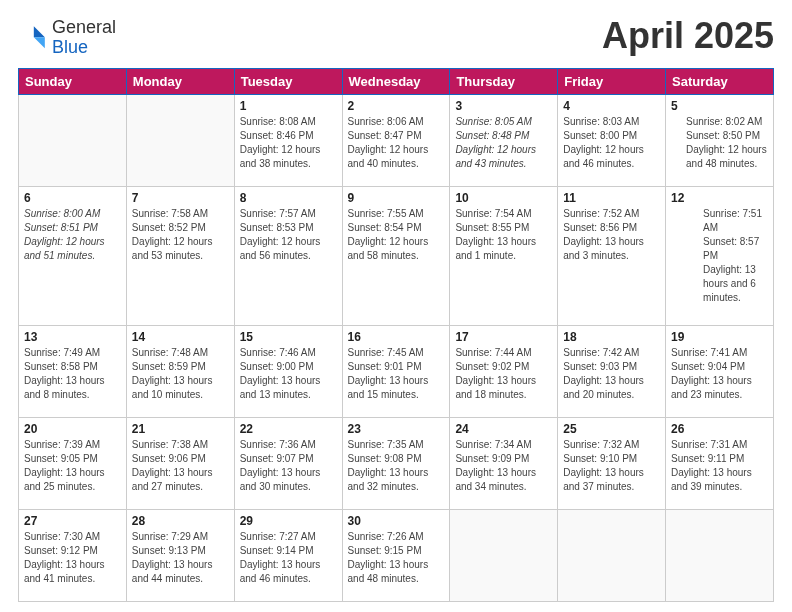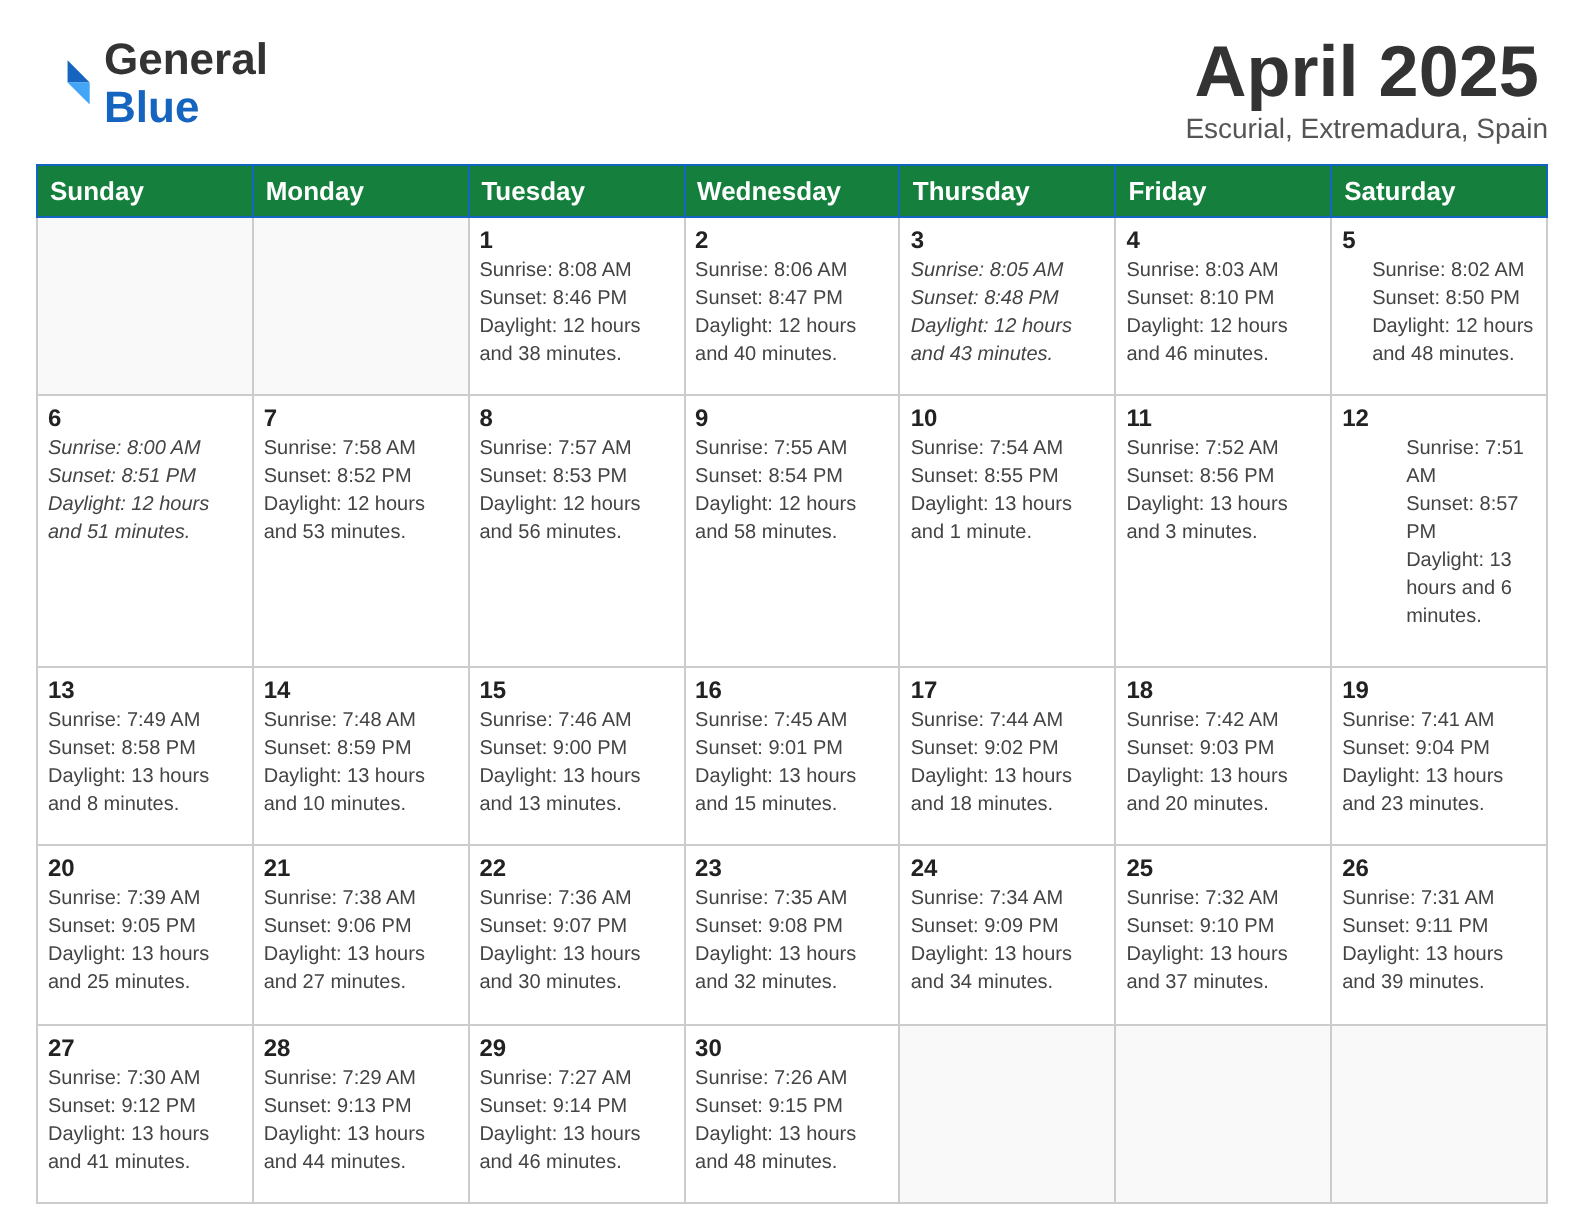--- a/index.html
+++ b/index.html
@@ -22,22 +22,22 @@
       justify-content: space-between;
       align-items: flex-start;
       margin-bottom: 10px;
     }
     .logo {
       display: flex;
       align-items: center;
       gap: 4px;
     }
     .logo-text {
-      font-size: 22px;
-      font-weight: bold;
+      font-size: 18px;
+      font-weight: normal;
       line-height: 1.1;
     }
     .logo-general { color: #333; }
     .logo-blue { color: #1565c0; }
     .logo-icon {
       width: 30px;
       height: 30px;
     }
     .title-block {
       text-align: center;
@@ -54,21 +54,21 @@
       margin-top: 2px;
     }
     .calendar {
       flex: 1;
       border: 1px solid #ccc;
       border-collapse: collapse;
       width: 100%;
       table-layout: fixed;
     }
     .calendar th {
-      background: #15803d;
+      background: #be185d;
       color: #fff;
       text-align: left;
       padding: 5px 6px;
       font-size: 13px;
       font-weight: bold;
       border: 1px solid #1565c0;
     }
     .calendar td {
       border: 1px solid #ccc;
       vertical-align: top;
@@ -109,21 +109,20 @@
         <polygon points="20,4 34,18 20,18" fill="#1565c0"></polygon>
         <polygon points="20,18 34,18 34,32" fill="#42a5f5"></polygon>
       </svg>
       <div class="logo-text">
         <div class="logo-general">General</div>
         <div class="logo-blue">Blue</div>
       </div>
     </div>
     <div class="title-block">
       <div class="month-title">April 2025</div>
-      <div class="subtitle">Escurial, Extremadura, Spain</div>
     </div>
   </div>
 
   <table class="calendar">
     <thead>
       <tr>
         <th>Sunday</th>
         <th>Monday</th>
         <th>Tuesday</th>
         <th>Wednesday</th>
@@ -150,21 +149,21 @@
           </td>
           <td>
             <span class="day-num">3</span>
             <div class="day-info" style="white-space: pre-line; font-style: italic;">Sunrise: 8:05 AM
 Sunset: 8:48 PM
 Daylight: 12 hours and 43 minutes.</div>
           </td>
           <td>
             <span class="day-num">4</span>
             <div class="day-info" style="white-space: pre-line;">Sunrise: 8:03 AM
-Sunset: 8:10 PM
+Sunset: 8:00 PM
 Daylight: 12 hours and 46 minutes.</div>
           </td>
           <td>
             <span class="day-num">5</span>
             <div class="day-info" style="white-space: pre-line; margin-left: 15px;">Sunrise: 8:02 AM
 Sunset: 8:50 PM
 Daylight: 12 hours and 48 minutes.</div>
           </td>
         </tr>
         <tr class="week-row">

